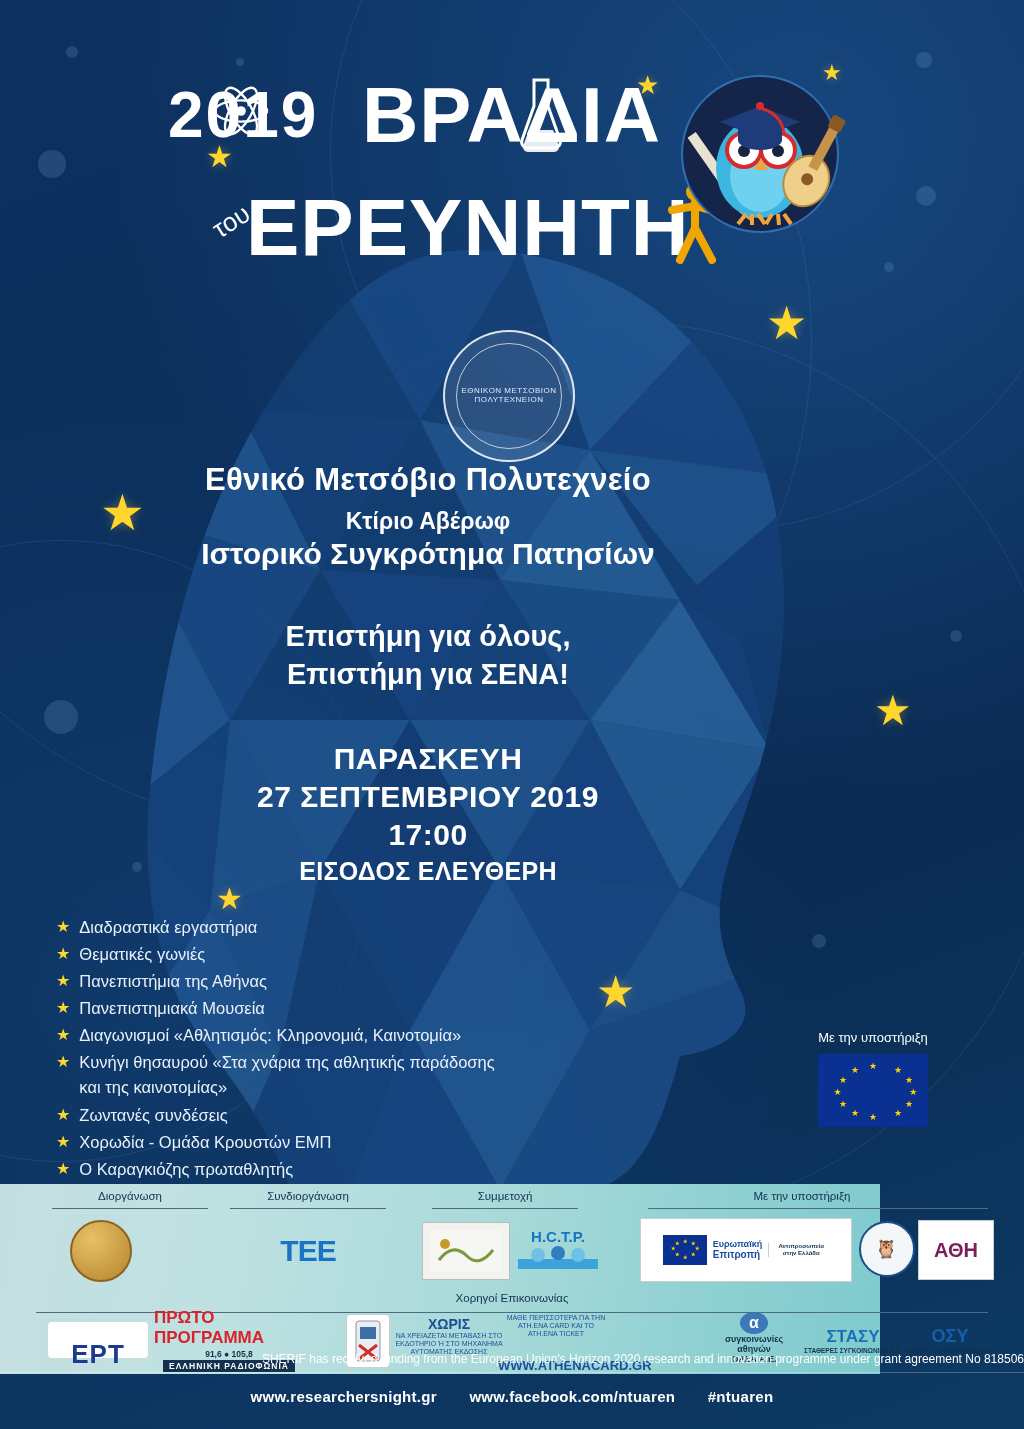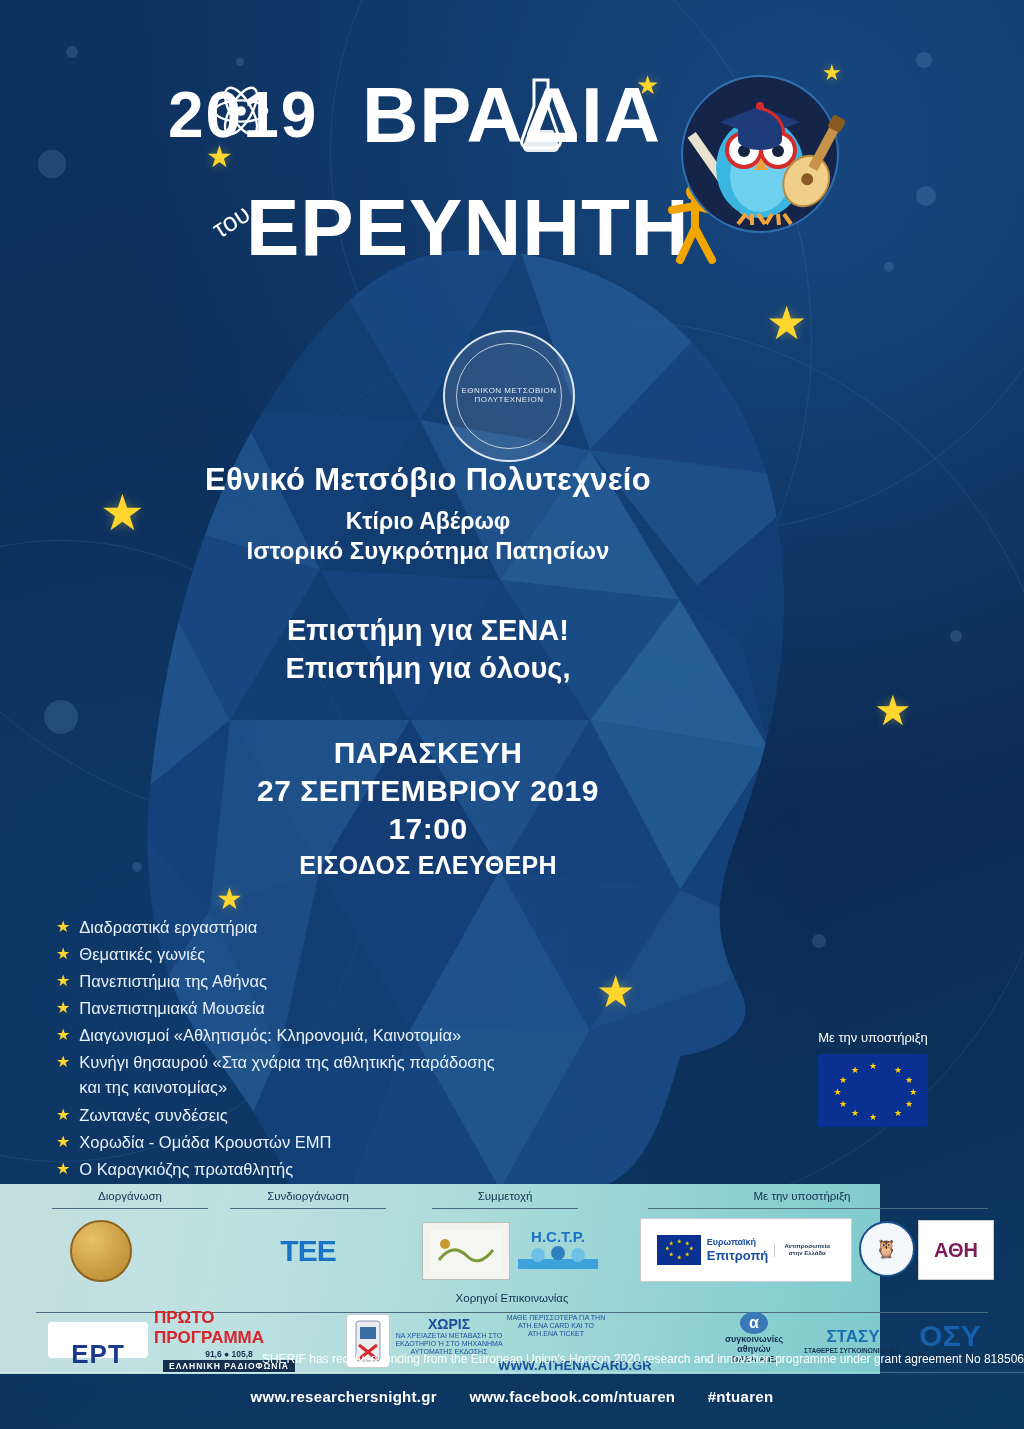--- a/index.html
+++ b/index.html
@@ -83,21 +83,21 @@
   }
   .seal-inner {
     width:104px; height:104px; border-radius:50%;
     border:1px solid rgba(255,255,255,0.7);
     display:flex; align-items:center; justify-content:center;
     font-size:8px; letter-spacing:0.5px; line-height:1.1;
   }
   .center-text { position:absolute; left:0; top:462px; width:856px; text-align:center; color:#fff; }
   .uni-name { font-size:31px; font-weight:bold; letter-spacing:0.3px; }
   .bld { font-size:23px; font-weight:bold; margin-top:10px; }
-  .hist { font-size:24px; font-weight:bold; margin-top:2px; }
+  .hist { font-size:30px; font-weight:bold; margin-top:2px; }
   .slogan { margin-top:46px; font-size:29px; font-weight:bold; color:#ffffff; line-height:1.32; }
   .date-block { margin-top:46px; font-size:30px; font-weight:bold; line-height:1.28; letter-spacing:0.5px;}
   .time { font-size:30px; font-weight:bold; }
   .free { font-size:25px; font-weight:bold; letter-spacing:0.3px; }
 
   
   .bullets {
     position:absolute; left:56px; top:915px; width:620px; color:#e9f2fa;
     font-size:16.5px; line-height:1.52;
   }
@@ -127,21 +127,21 @@
 
   .logo-box {
     position:absolute; display:flex; align-items:center; justify-content:center;
     font-weight:bold;
   }
   .tee { color:#1a73c4; font-size:30px; letter-spacing:-1px; }
   .ept { color:#1b3a8c; font-size:26px; letter-spacing:1px;margin-top:28px; }
   .proto { color:#d8232a; font-size:17px; font-weight:bold; }
   .proto-sub { color:#13314f; font-size:8.5px; }
   .athena { color:#1a4e9b; font-size:13px; font-weight:bold; }
-  .osy { color:#1660ab; font-size:30px; font-weight:bold; }
+  .osy { color:#1660ab; font-size:18px; font-weight:bold; }
   .stasy { color:#1b6fb5; font-size:17px; font-weight:bold; }
   .oasa { color:#13314f; font-size:9px; }
   .hstp { color:#1a73c4; font-size:15px; font-weight:bold; }
 
   .footer-note {
     position:absolute; left:0; top:1352px; width:1024px; text-align:right;
     color:#ffffff; font-size:12px;
   }
   .footer-links {
     position:absolute; left:0; top:1388px; width:1024px; text-align:center;
@@ -302,22 +302,22 @@
   <div class="seal">
     <div class="seal-inner">ΕΘΝΙΚΟΝ ΜΕΤΣΟΒΙΟΝ ΠΟΛΥΤΕΧΝΕΙΟΝ</div>
   </div>
 
   <div class="center-text">
     <div class="uni-name">Εθνικό Μετσόβιο Πολυτεχνείο</div>
     <div class="bld">Κτίριο Αβέρωφ</div>
     <div class="hist">Ιστορικό Συγκρότημα Πατησίων</div>
 
     <div class="slogan">
+      <div>Επιστήμη για όλους,</div>
       <div>Επιστήμη για ΣΕΝΑ!</div>
-      <div>Επιστήμη για όλους,</div>
     </div>
 
     <div class="date-block">
       <div>ΠΑΡΑΣΚΕΥΗ</div>
       <div>27 ΣΕΠΤΕΜΒΡΙΟΥ 2019</div>
       <div class="time">17:00</div>
       <div class="free">ΕΙΣΟΔΟΣ ΕΛΕΥΘΕΡΗ</div>
     </div>
   </div>
 
@@ -427,21 +427,21 @@
               <text x="32" y="15">★</text>
             <text x="28" y="21">★</text>
               <text x="20" y="24">★</text>
               <text x="12" y="21">★</text>
             <text x="8" y="15">★</text>
               <text x="12" y="10">★</text>
           </g>
         </svg>
         <div style="text-align:left;">
           <div class="tiny-b" style="text-align:left;font-size:9px;">Ευρωπαϊκή</div>
-          <div class="tiny-b" style="text-align:left;font-size:13px;">Επιτροπή</div>
+          <div class="tiny-b" style="text-align:left;font-size:10px;">Επιτροπή</div>
         </div>
         <div class="tiny" style="width:56px;font-size:6px;border-left:1px solid #ccc;padding-left:4px;">Αντιπροσωπεία στην Ελλάδα</div>
       </div>
     </div>
 
     <div class="logo-box" style="left:856px;top:34px;width:62px;height:62px;">
       <div style="width:52px;height:52px;border-radius:50%;border:2px solid #1b4e8c;display:flex;align-items:center;justify-content:center;background:#f4f7fa;">
         <span style="font-size:18px;color:#1b4e8c;">🦉</span>
       </div>
     </div>

